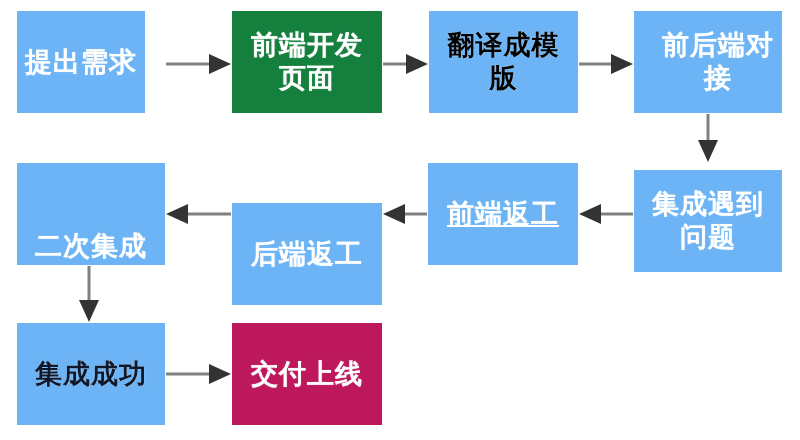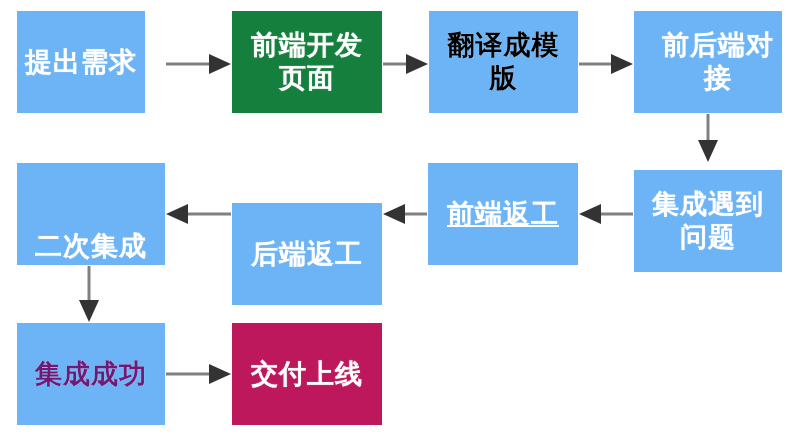--- a/index.html
+++ b/index.html
@@ -110,20 +110,20 @@
       </div>
       <div class="node" style="left: 428px; top: 163px; width: 150px; height: 102px; background: rgb(108, 180, 245); color: rgb(255, 255, 255); text-decoration: underline;">
         <span class="node-label">前端返工</span>
       </div>
       <div class="node" style="left: 232px; top: 163px; width: 150px; height: 102px; background: rgb(108, 180, 245); color: rgb(255, 255, 255); margin-top: 40px;">
         <span class="node-label">后端返工</span>
       </div>
       <div class="node" style="left: 17px; top: 163px; width: 148px; height: 102px; background: rgb(108, 180, 245); color: rgb(255, 255, 255); align-items: flex-end;">
         <span class="node-label">二次集成</span>
       </div>
-      <div class="node" style="left: 17px; top: 323px; width: 148px; height: 102px; background: rgb(108, 180, 245); color: #701a75;">
+      <div class="node" style="left: 17px; top: 323px; width: 148px; height: 102px; background: rgb(108, 180, 245); color: #0f172a;">
         <span class="node-label">集成成功</span>
       </div>
       <div class="node" style="left: 232px; top: 323px; width: 150px; height: 102px; background: #be185d; color: rgb(255, 255, 255);">
         <span class="node-label">交付上线</span>
       </div>
     </div>
 </div>
 
 </body></html>

